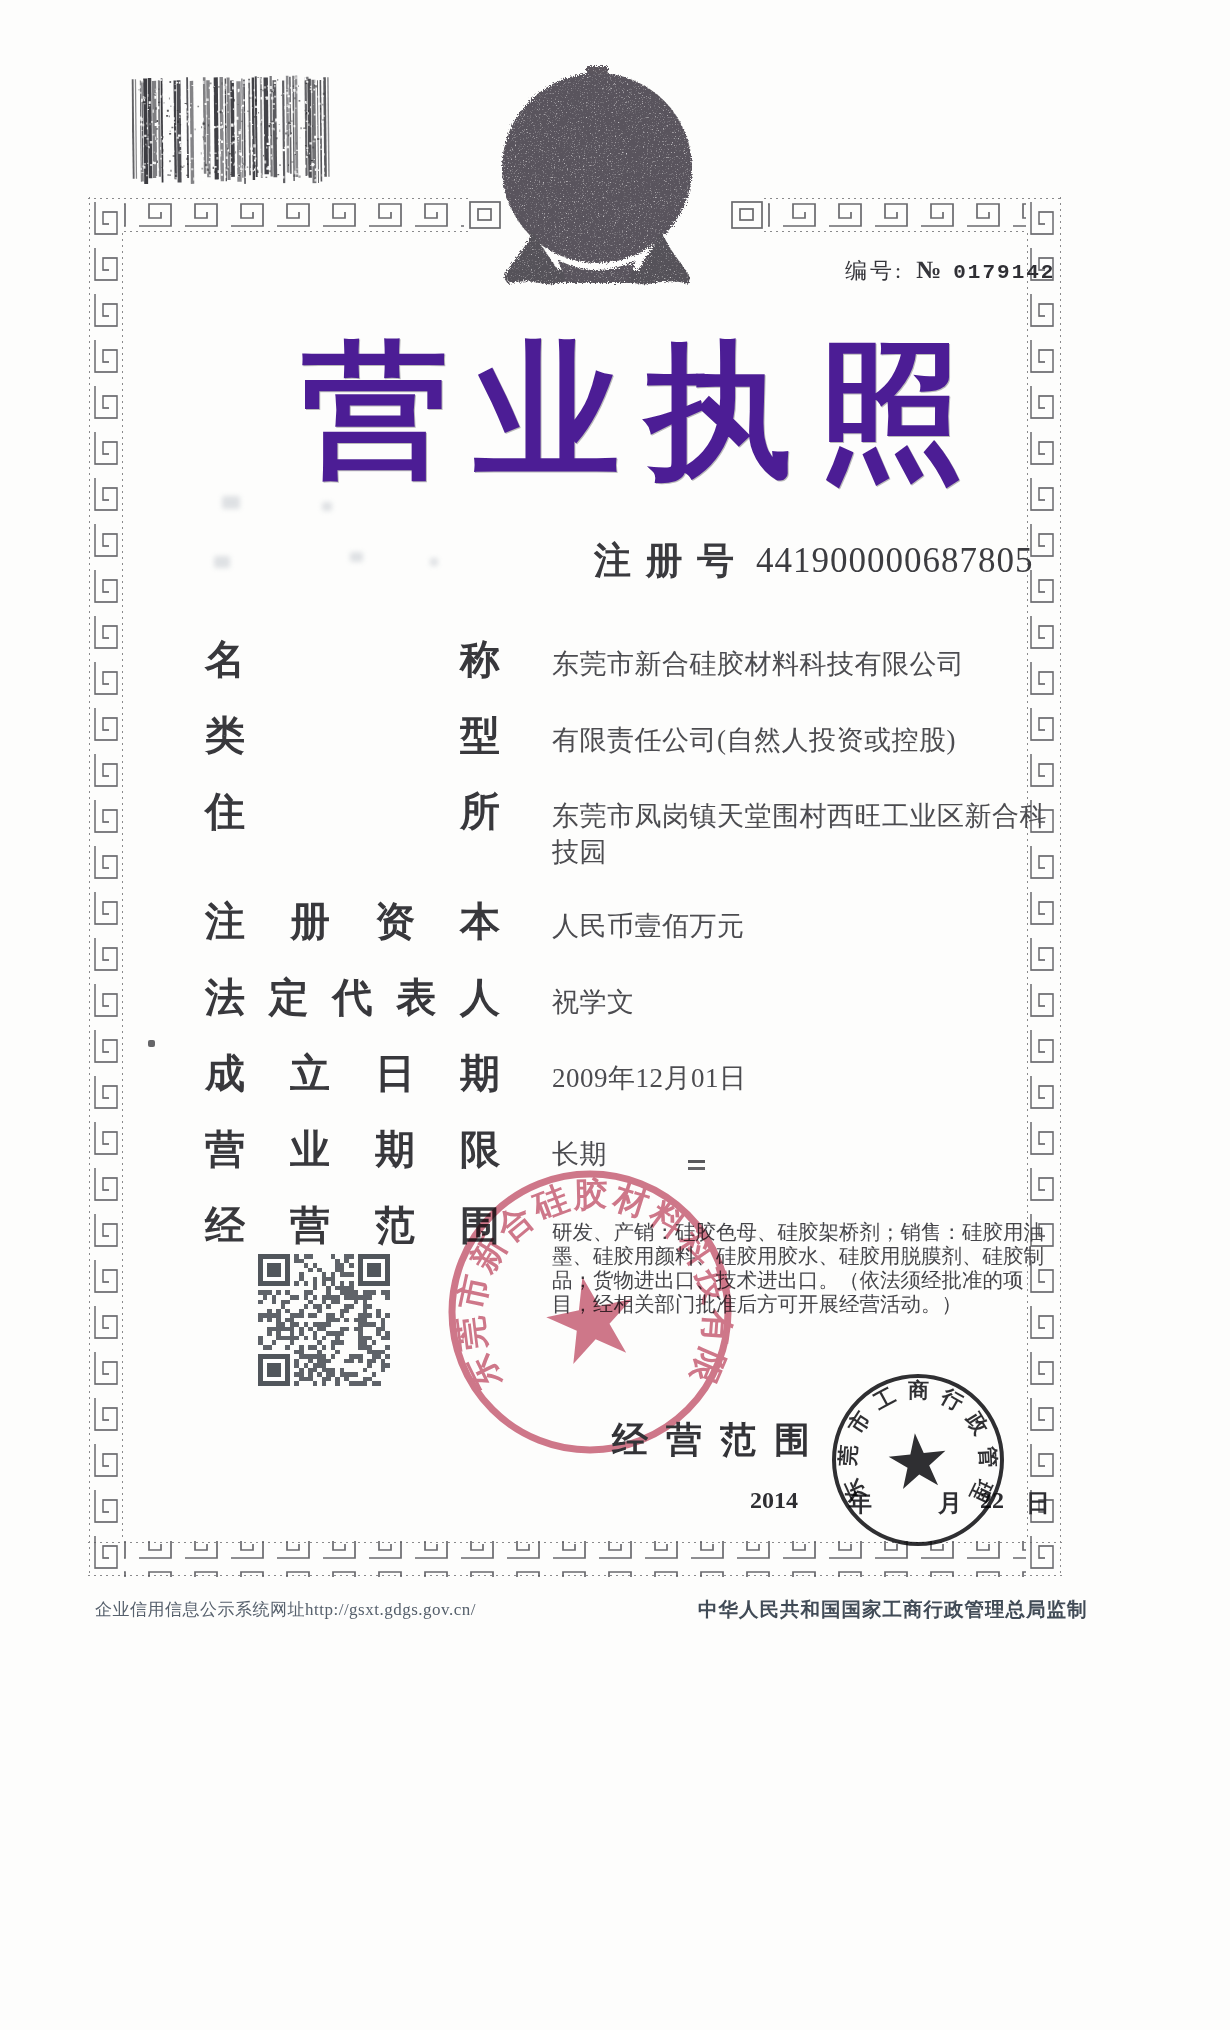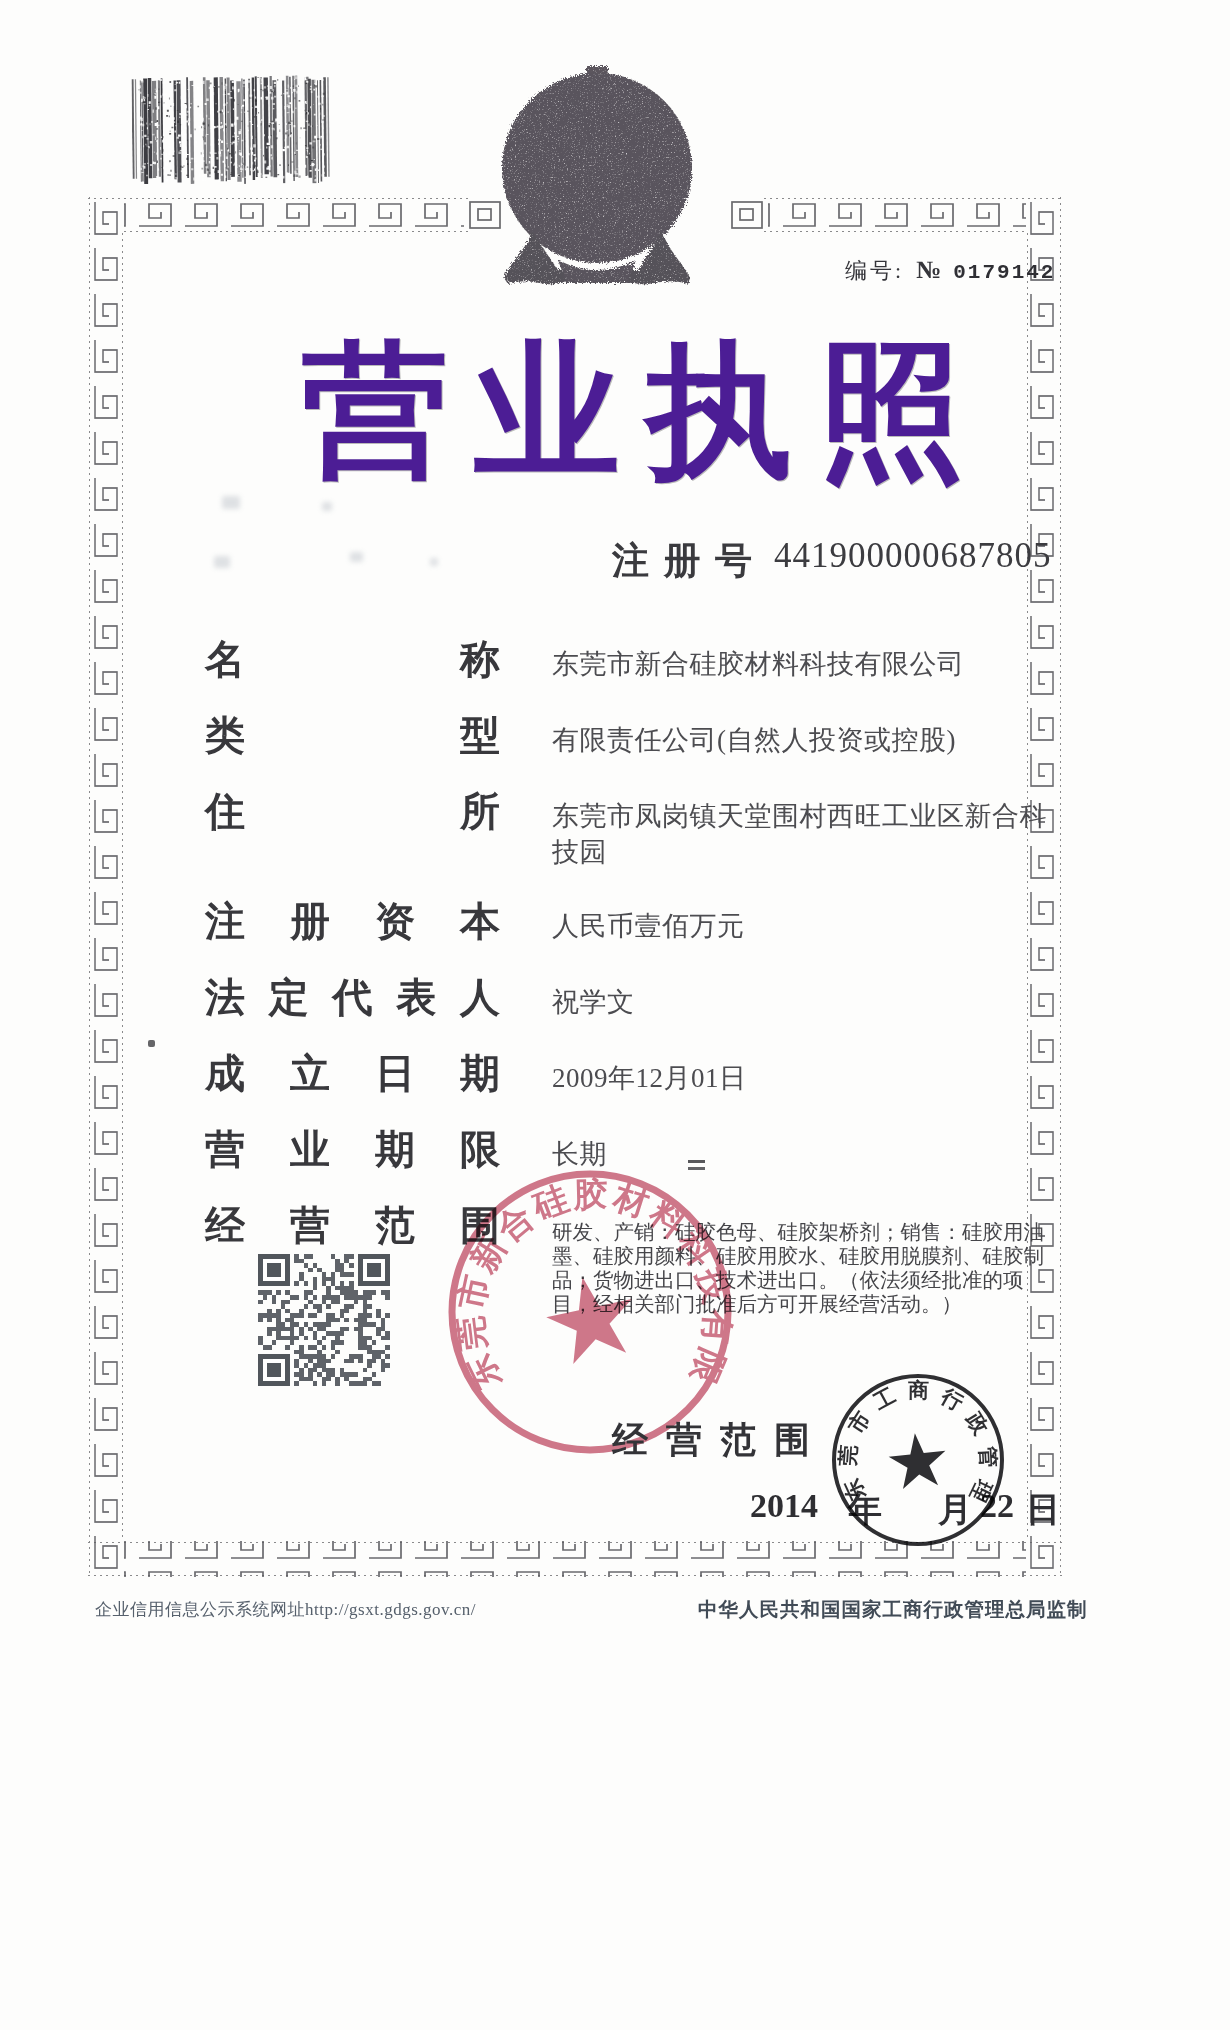--- a/index.html
+++ b/index.html
@@ -29,21 +29,21 @@
   .s1{left:222px;top:496px;width:18px;height:13px;}
   .s2{left:322px;top:502px;width:10px;height:9px;}
   .s3{left:214px;top:556px;width:16px;height:12px;}
   .s4{left:350px;top:552px;width:13px;height:10px;}
   .s5{left:430px;top:558px;width:8px;height:8px;}
   .ink-dot{position:absolute;left:148px;top:1040px;width:7px;height:7px;background:#3e3e42;border-radius:2px;opacity:.8;}
   .micro-mark{position:absolute;left:688px;top:1160px;width:17px;height:3px;background:#3c3c40;
               box-shadow:0 7px 0 0 #4a4a4e;opacity:.85;}
 
   
-  .regline{position:absolute;left:612px;top:536px;display:flex;align-items:flex-start;}
+  .regline{position:absolute;left:594px;top:536px;display:flex;align-items:center;}
   .reg-label{width:140px;font-size:37px;font-weight:600;color:#3a3a3e;
              text-align:justify;text-align-last:justify;}
   .reg-number{margin-left:22px;font-size:35px;letter-spacing:1px;color:#3c3c40;}
 
   
   .fields{position:absolute;left:205px;top:636px;width:850px;}
   .field-row{display:flex;align-items:baseline;margin-bottom:28px;gap:38px;}
   .field-label{flex:none;width:295px;font-size:40px;line-height:48px;font-weight:600;color:#38383c;
                text-align:justify;text-align-last:justify;}
   .field-value{margin-left:14px;font-size:27px;color:#4c4c50;letter-spacing:.5px;}
@@ -51,21 +51,21 @@
 
   
   .qr{position:absolute;left:258px;top:1254px;width:132px;height:132px;opacity:.88;}
   .seal-red{position:absolute;left:440px;top:1164px;width:300px;height:300px;opacity:.80;mix-blend-mode:multiply;}
   .registrar{position:absolute;left:612px;top:1416px;width:198px;font-size:36px;font-weight:600;color:#333337;
              text-align:justify;text-align-last:justify;}
   .seal-black{position:absolute;left:818px;top:1360px;width:200px;height:200px;opacity:.92;mix-blend-mode:multiply;}
 
   
   .date{position:absolute;left:750px;top:1487px;height:40px;width:310px;color:#2e2e32;}
-  .date span{position:absolute;font-size:34px;font-weight:600;}
+  .date span{position:absolute;font-size:24px;font-weight:600;}
   .d-year{left:0;}
   .d-yu{left:98px;}
   .d-mu{left:188px;}
   .d-day{left:230px;}
   .d-du{left:276px;}
 
   
   .footer-left{position:absolute;left:95px;top:1598px;font-size:17px;color:#56606c;letter-spacing:.5px;}
   .footer-right{position:absolute;left:698px;top:1596px;font-size:19.5px;font-weight:600;color:#414b56;letter-spacing:1px;}
 </style>

